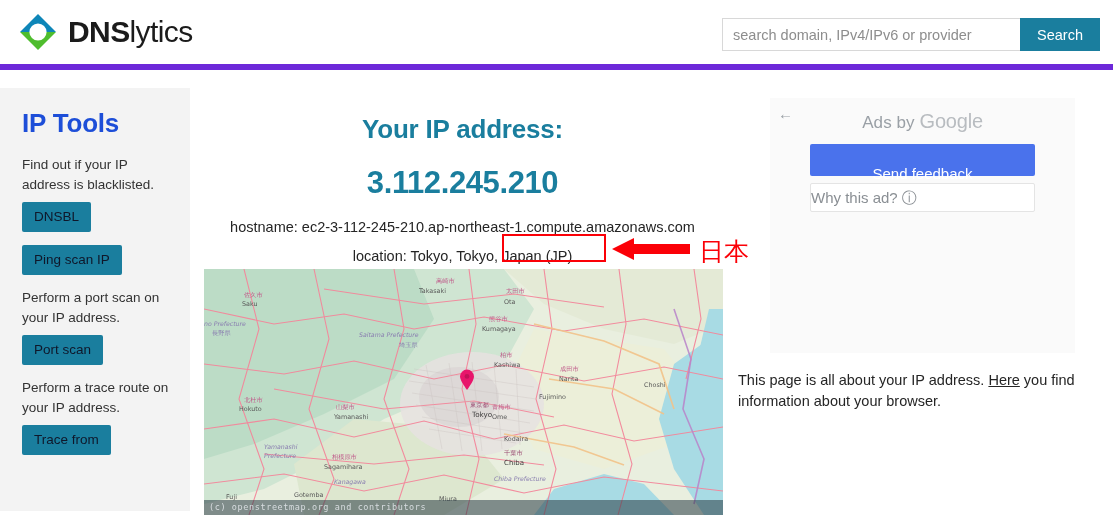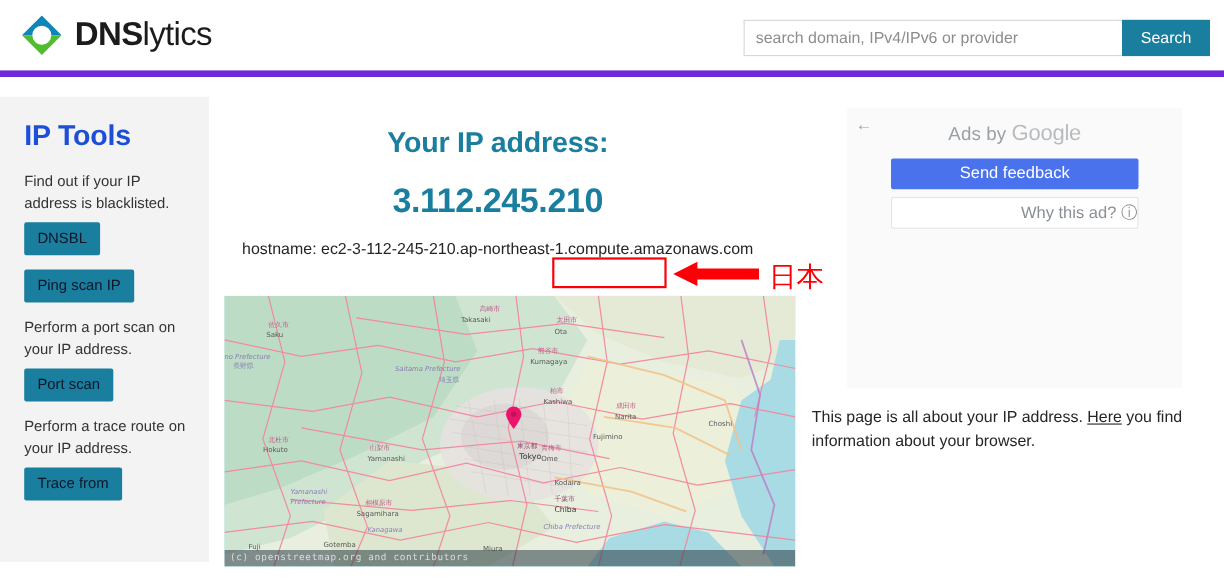--- a/index.html
+++ b/index.html
@@ -24,21 +24,21 @@
     color: #1b1b1b; letter-spacing: -0.6px; white-space: nowrap;
   }
   .brand-text .b { font-weight: bold; }
   .brand-text .l { font-weight: normal; }
 
   .searchwrap {
     position: absolute; right: 13px; top: 18px;
     display: flex; align-items: stretch; height: 33px;
   }
   .search-input {
-    width: 344px; height: 33px;
+    width: 298px; height: 33px;
     border: 1px solid #d8d8d8; border-right: none;
     padding: 0 10px; font-size: 14.5px; color: #4a4a4a;
     font-family: "Liberation Sans", sans-serif;
     outline: none; background: #fff; border-radius: 0;
   }
   .search-input::placeholder { color: #8d8d8d; }
   .search-btn {
     height: 33px; padding: 0 17px; border: none; cursor: pointer;
     background: #1a7e9e; color: #fff; font-size: 14.5px;
     font-family: "Liberation Sans", sans-serif; border-radius: 0;
@@ -57,21 +57,21 @@
     font-size: 13.5px; color: #333; line-height: 20px; margin: 0 0 7px 0;
   }
   .side-btn {
     display: inline-block; background: #1a7e9e; color: #0f172a;
     font-size: 13.5px; padding: 7px 12px; margin: 0 0 13px 0;
     border: none; cursor: pointer; font-family: "Liberation Sans", sans-serif;
     line-height: 16px; border-radius: 2px;
   }
 
   
-  .main { position: absolute; left: 180px; top: 88px; width: 545px; }
+  .main { position: absolute; left: 190px; top: 88px; width: 545px; }
   .ip-title {
     text-align: center; font-size: 26px; font-weight: bold;
     color: #1a7e9e; margin: 26px 0 0 0; letter-spacing: -0.2px;
   }
   .ip-value {
     text-align: center; font-size: 31px; font-weight: bold;
     color: #1a7e9e; margin: 20px 0 4px 0; letter-spacing: -0.4px;
   }
   .ip-hostname {
     text-align: center; font-size: 14.5px; color: #252525;
@@ -109,27 +109,27 @@
   }
   .ad-by {
     text-align: center; padding-top: 12px; font-size: 17px; color: #9aa0a6;
     letter-spacing: 0.1px;
   }
   .ad-by .g { font-size: 20px; color: #b8bcc0; letter-spacing: -0.2px; }
   .ad-feedback {
     display: block; margin: 11px auto 0; width: 225px; height: 28px;
     background: #4a72ec; color: #fff; border: none; cursor: pointer;
     font-size: 15px; font-family: "Liberation Sans", sans-serif;
-    border-radius: 2px; line-height: 28px; padding: 0; text-align: center;
+    border-radius: 2px; line-height: 28px; padding: 16px; text-align: center;
   }
   .ad-why {
     display: block; margin: 7px auto 0; width: 225px; height: 29px;
     background: #fff; color: #8a8f94; border: 1px solid #e4e4e4;
     cursor: pointer; font-size: 15px; font-family: "Liberation Sans", sans-serif;
-    border-radius: 2px; line-height: 27px; padding: 0; text-align: right;
+    border-radius: 2px; line-height: 27px; padding: 0; text-align: left;
   }
 
   .blurb {
     position: absolute; left: 738px; top: 370px; width: 350px;
     font-size: 14.5px; color: #252525; line-height: 21px;
   }
   .blurb a { color: #252525; text-decoration: underline; }
 
   
   .redbox {
@@ -187,20 +187,21 @@
     <button class="side-btn">Port scan</button>
 
     <p class="side-desc">Perform a trace route on your IP address.</p>
     <button class="side-btn">Trace from</button>
   </div>
 
   <div class="main">
     <div class="ip-title">Your IP address:</div>
     <div class="ip-value">3.112.245.210</div>
     <div class="ip-hostname">hostname: ec2-3-112-245-210.ap-northeast-1.compute.amazonaws.com</div>
+    <div class="ip-location">location: Tokyo, Tokyo, Japan (JP)</div>
   </div>
 
   <div class="map">
     <svg class="map-canvas" width="519" height="246" viewBox="0 0 519 246" preserveAspectRatio="none">
       <rect x="0" y="0" width="519" height="246" fill="#e9efdf"></rect>
 
       <path d="M0 0 H300 L330 40 L300 95 L250 120 L180 150 L120 190 L60 220 L0 235 Z" fill="#cfe5d2"></path>
       <path d="M0 0 H210 L230 50 L190 110 L120 145 L50 175 L0 190 Z" fill="#bcdcc6"></path>
       <path d="M300 0 H519 V55 L470 75 L400 60 L340 35 Z" fill="#e4ead6"></path>
       <path d="M330 60 L460 80 L500 130 L470 175 L400 200 L330 180 L300 120 Z" fill="#ecefd9"></path>

